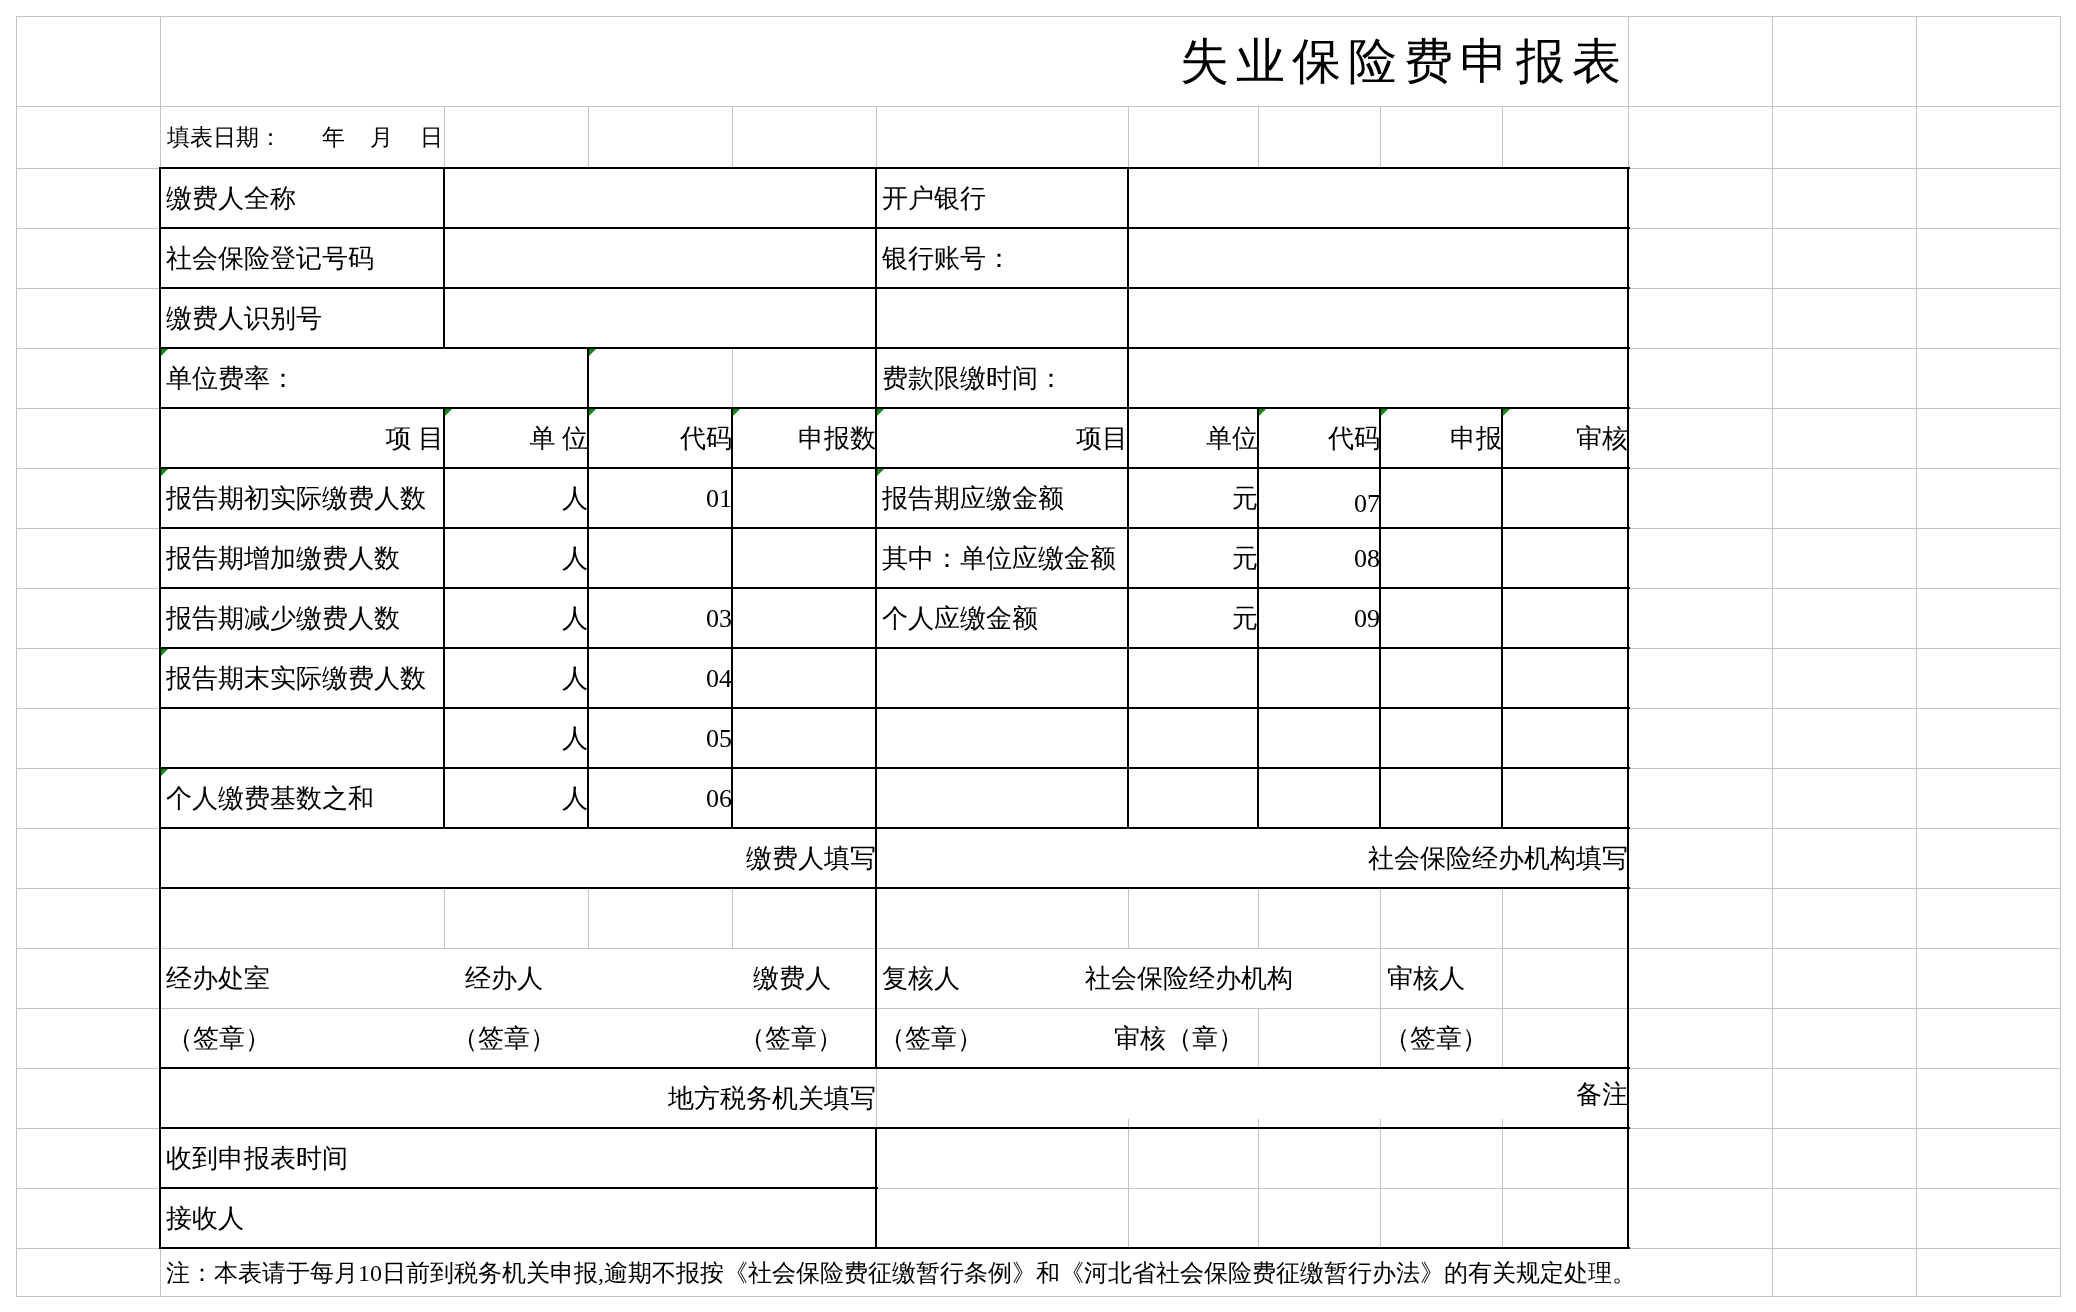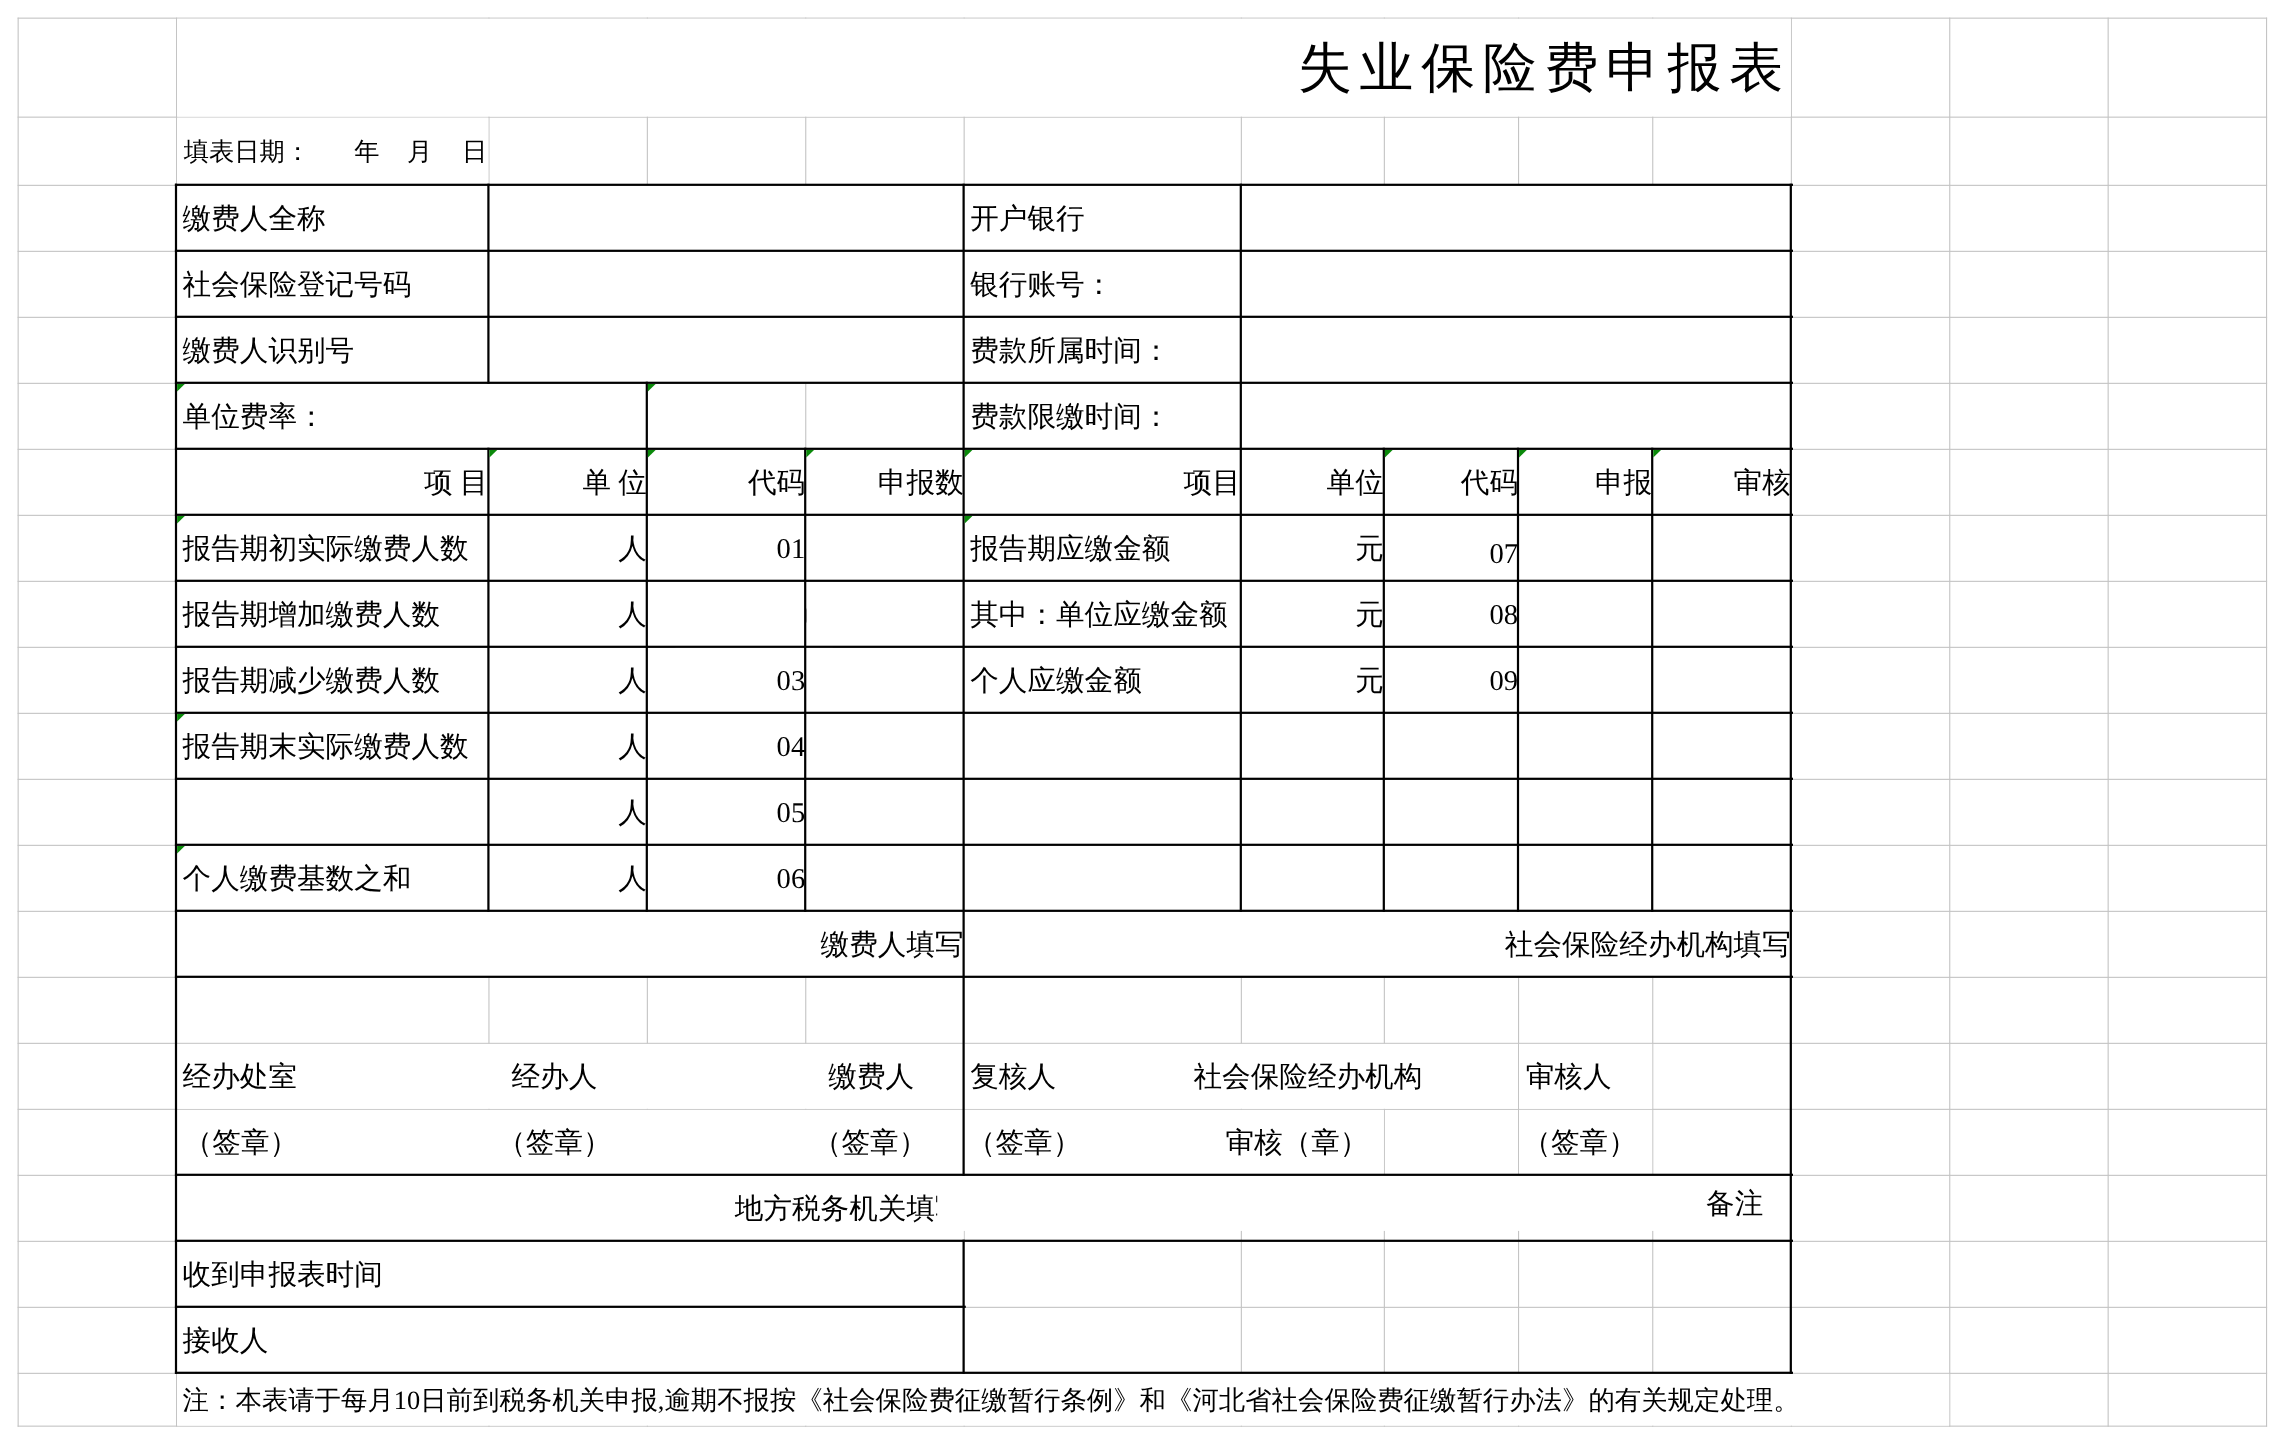--- a/index.html
+++ b/index.html
@@ -99,23 +99,20 @@
   <div class="cell" style="left:1129px;top:229px;width:499px;height:59px">
       <span></span>
     </div>
 
   <div class="cell" style="left:161px;top:289px;width:283px;height:59px">
       <span>缴费人识别号</span>
     </div>
   <div class="cell" style="left:445px;top:289px;width:431px;height:59px">
       <span></span>
     </div>
-  <div class="cell" style="left:877px;top:289px;width:251px;height:59px">
-      <span>费款所属时间：</span>
-    </div>
   <div class="cell" style="left:1129px;top:289px;width:499px;height:59px">
       <span></span>
     </div>
 
   <div class="cell" style="left:161px;top:349px;width:427px;height:59px">
       <span>单位费率：</span>
     </div>
   <div class="cell" style="left:877px;top:349px;width:251px;height:59px">
       <span>费款限缴时间：</span>
     </div>
@@ -348,21 +345,21 @@
     <span class="pos" style="left:2px">（签章）</span>
     <span class="pos" style="left:237px">审核（章）</span>
   </div>
   <div class="cell" style="left:1381px;top:1009px;width:121px;height:59px">
     <span class="pos" style="left:3px">（签章）</span>
   </div>
 
   <div class="cell c" style="left:161px;top:1069px;width:715px;height:59px">
       <span>地方税务机关填写</span>
     </div>
-  <div class="cell c" style="left:852px;top:1069px;width:751px;height:50px">
+  <div class="cell c" style="left:877px;top:1069px;width:751px;height:50px">
       <span>备注</span>
     </div>
 
   <div class="cell" style="left:161px;top:1129px;width:715px;height:59px">
       <span>收到申报表时间</span>
     </div>
   <div class="cell" style="left:161px;top:1189px;width:715px;height:59px">
       <span>接收人</span>
     </div>
   <div class="cell clear" style="left:877px;top:1129px;width:751px;height:119px"></div>

